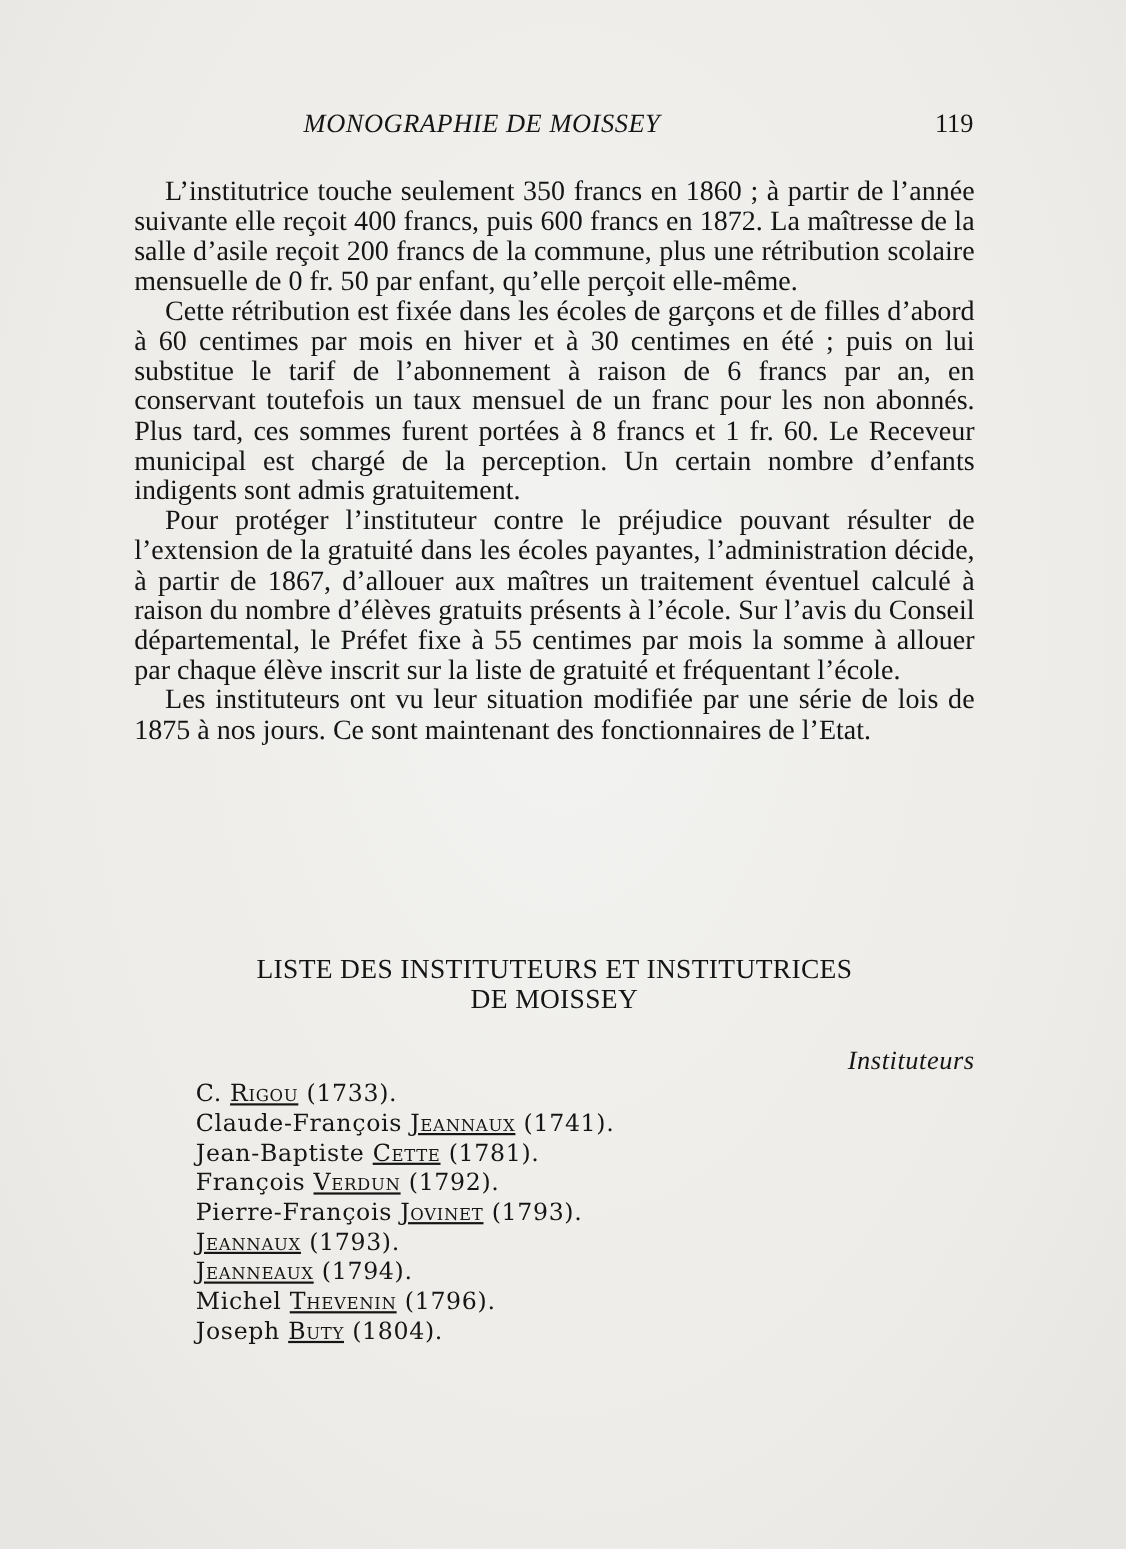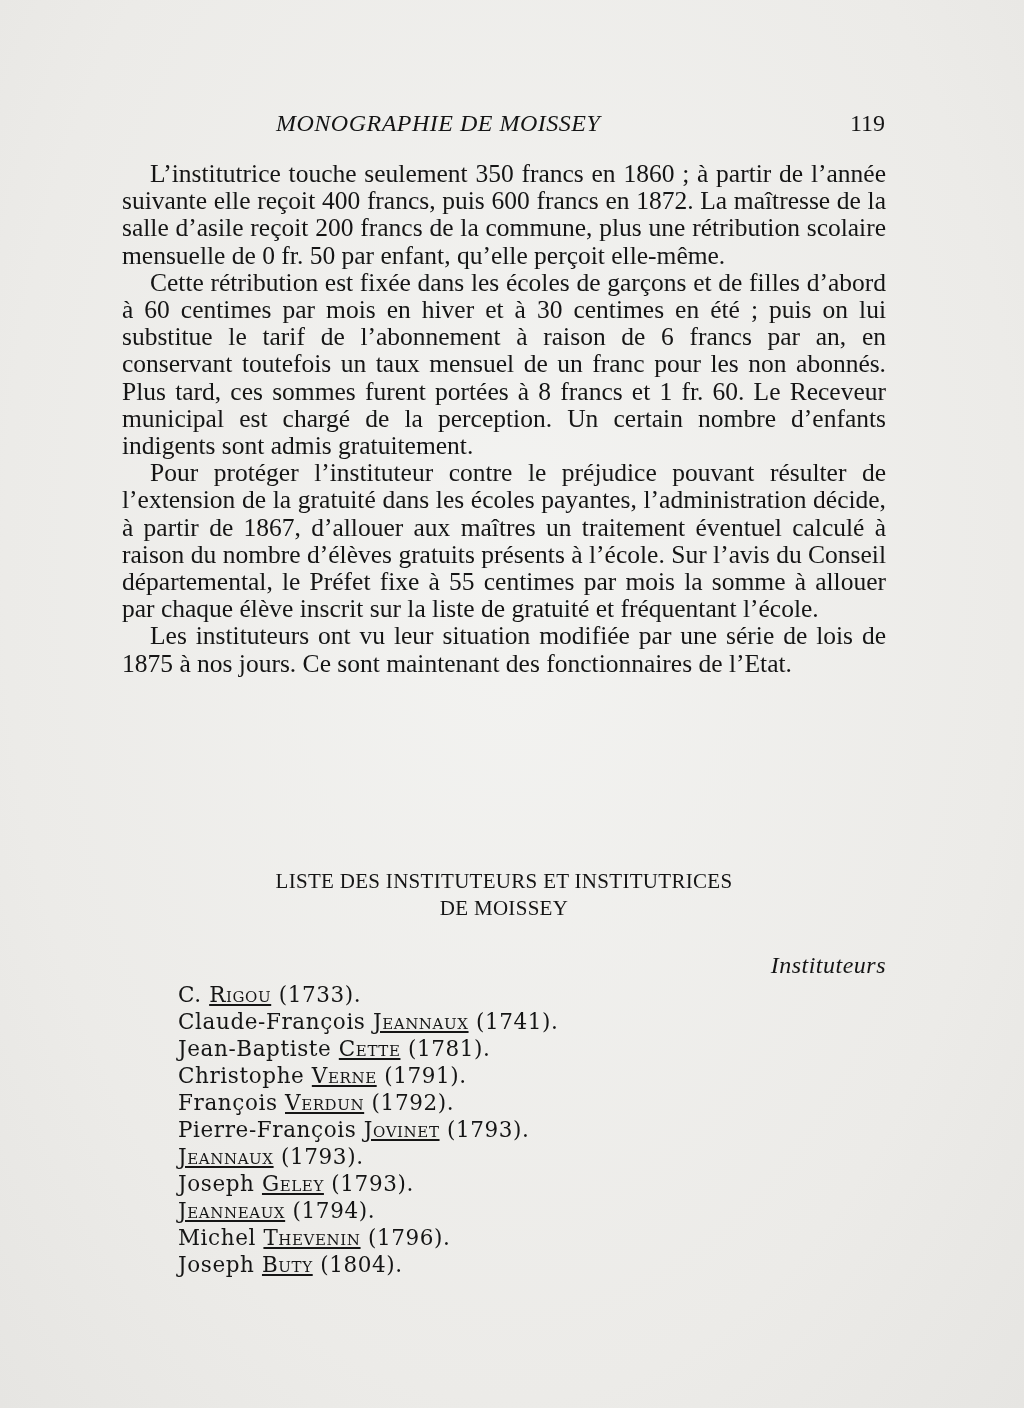--- a/index.html
+++ b/index.html
@@ -20,21 +20,20 @@
       left: 0; top: 0;
       width: 1024px; height: 1408px;
       background: radial-gradient(ellipse at 50% 40%, #f3f3f1 0%, #ecebe8 70%, #e6e5e2 100%);
     }
     .running-head {
       position: absolute;
       top: 100px;
       left: 120px;
       width: 765px;
       height: 32px;
-      margin-top: 10px;
     }
     .running-title {
       position: absolute;
       left: 156px;
       top: 0;
       font-style: italic;
       font-size: 24px;
       letter-spacing: 0.5px;
     }
     .page-number {
@@ -56,21 +55,21 @@
       text-align: justify;
       text-indent: 28px;
       hyphens: none;
     }
     .section-heading {
       position: absolute;
       top: 868px;
       left: 122px;
       width: 764px;
       text-align: center;
-      font-size: 21px;
+      font-size: 25px;
       line-height: 27px;
       letter-spacing: 0.3px;
     }
     .subheading {
       position: absolute;
       top: 952px;
       left: 122px;
       width: 764px;
       text-align: right;
       font-style: italic;
@@ -119,23 +118,21 @@
     <div>LISTE DES INSTITUTEURS ET INSTITUTRICES</div>
     <div>DE MOISSEY</div>
   </div>
 
   <div class="subheading">Instituteurs</div>
 
   <ul class="teacher-list">
     <li><span>C.</span> <span class="sc">Rigou</span> <span>(1733).</span></li>
     <li><span>Claude-François</span> <span class="sc">Jeannaux</span> <span>(1741).</span></li>
     <li><span>Jean-Baptiste</span> <span class="sc">Cette</span> <span>(1781).</span></li>
-    <li><span>Christophe</span> <span class="sc">Verne</span> <span>(1791).</span></li>
     <li><span>François</span> <span class="sc">Verdun</span> <span>(1792).</span></li>
     <li><span>Pierre-François</span> <span class="sc">Jovinet</span> <span>(1793).</span></li>
     <li><span class="sc">Jeannaux</span> <span>(1793).</span></li>
-    <li><span>Joseph</span> <span class="sc">Geley</span> <span>(1793).</span></li>
     <li><span class="sc">Jeanneaux</span> <span>(1794).</span></li>
     <li><span>Michel</span> <span class="sc">Thevenin</span> <span>(1796).</span></li>
     <li><span>Joseph</span> <span class="sc">Buty</span> <span>(1804).</span></li>
   </ul>
 
 </div>
 
 </body></html>

